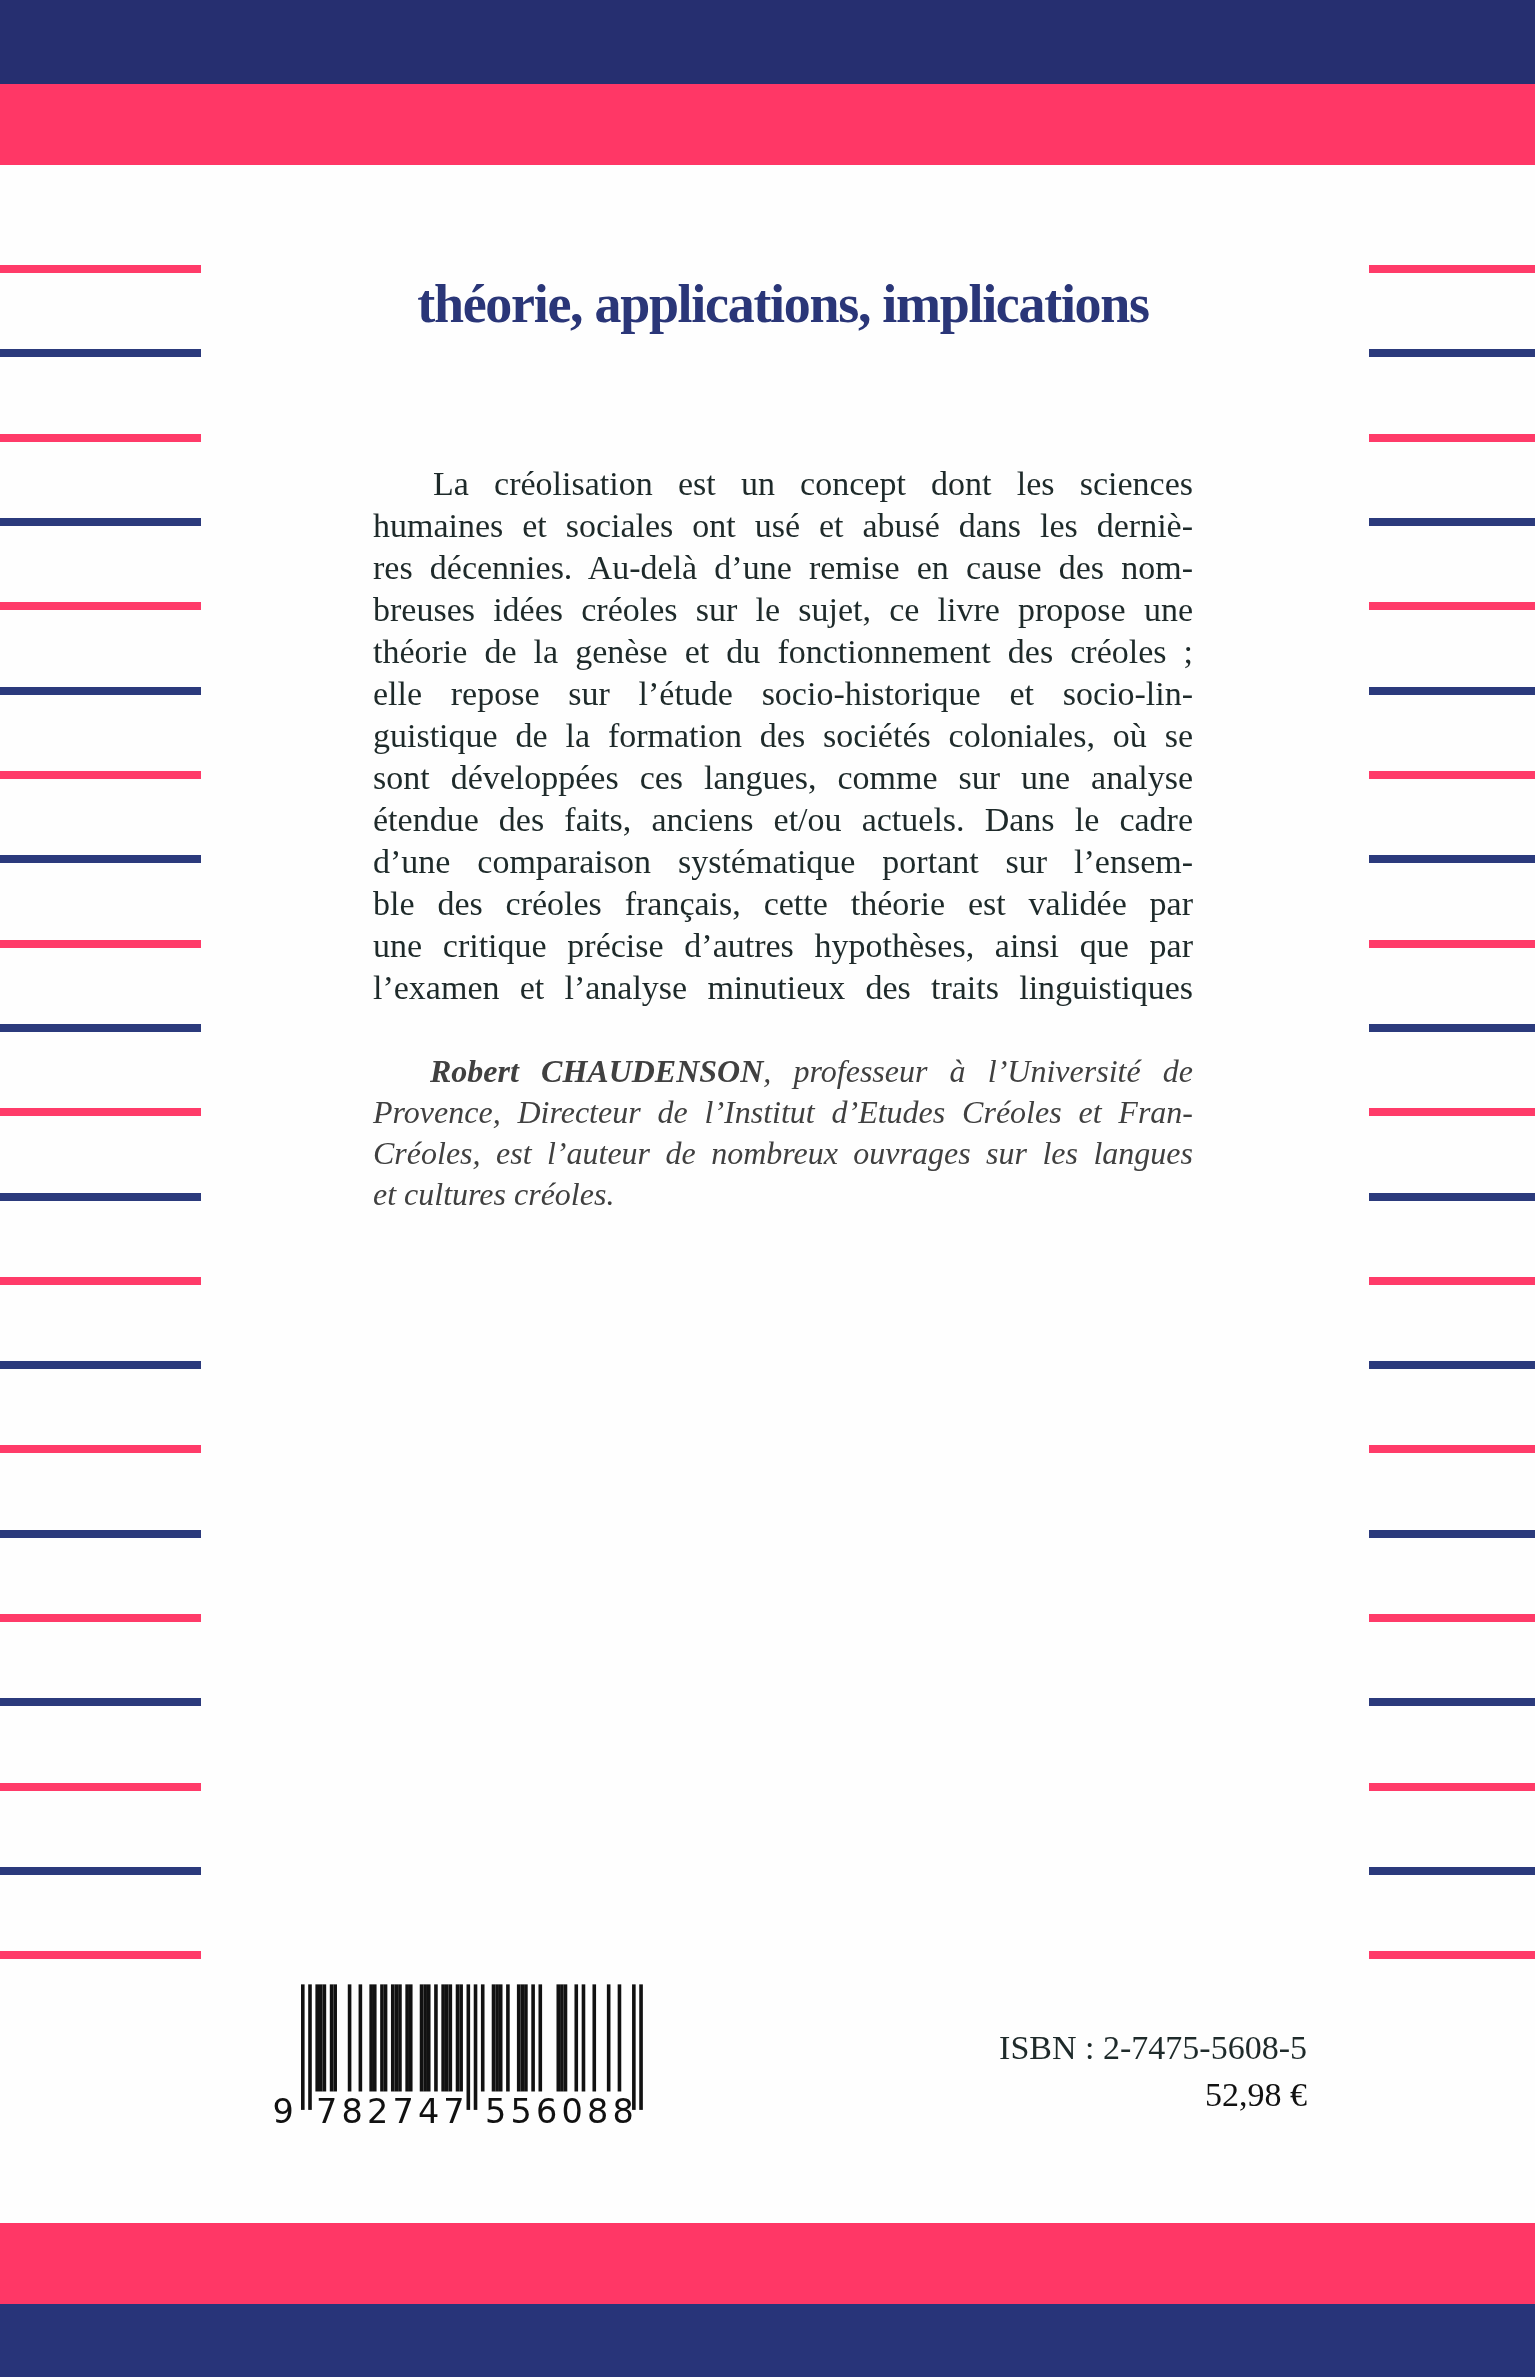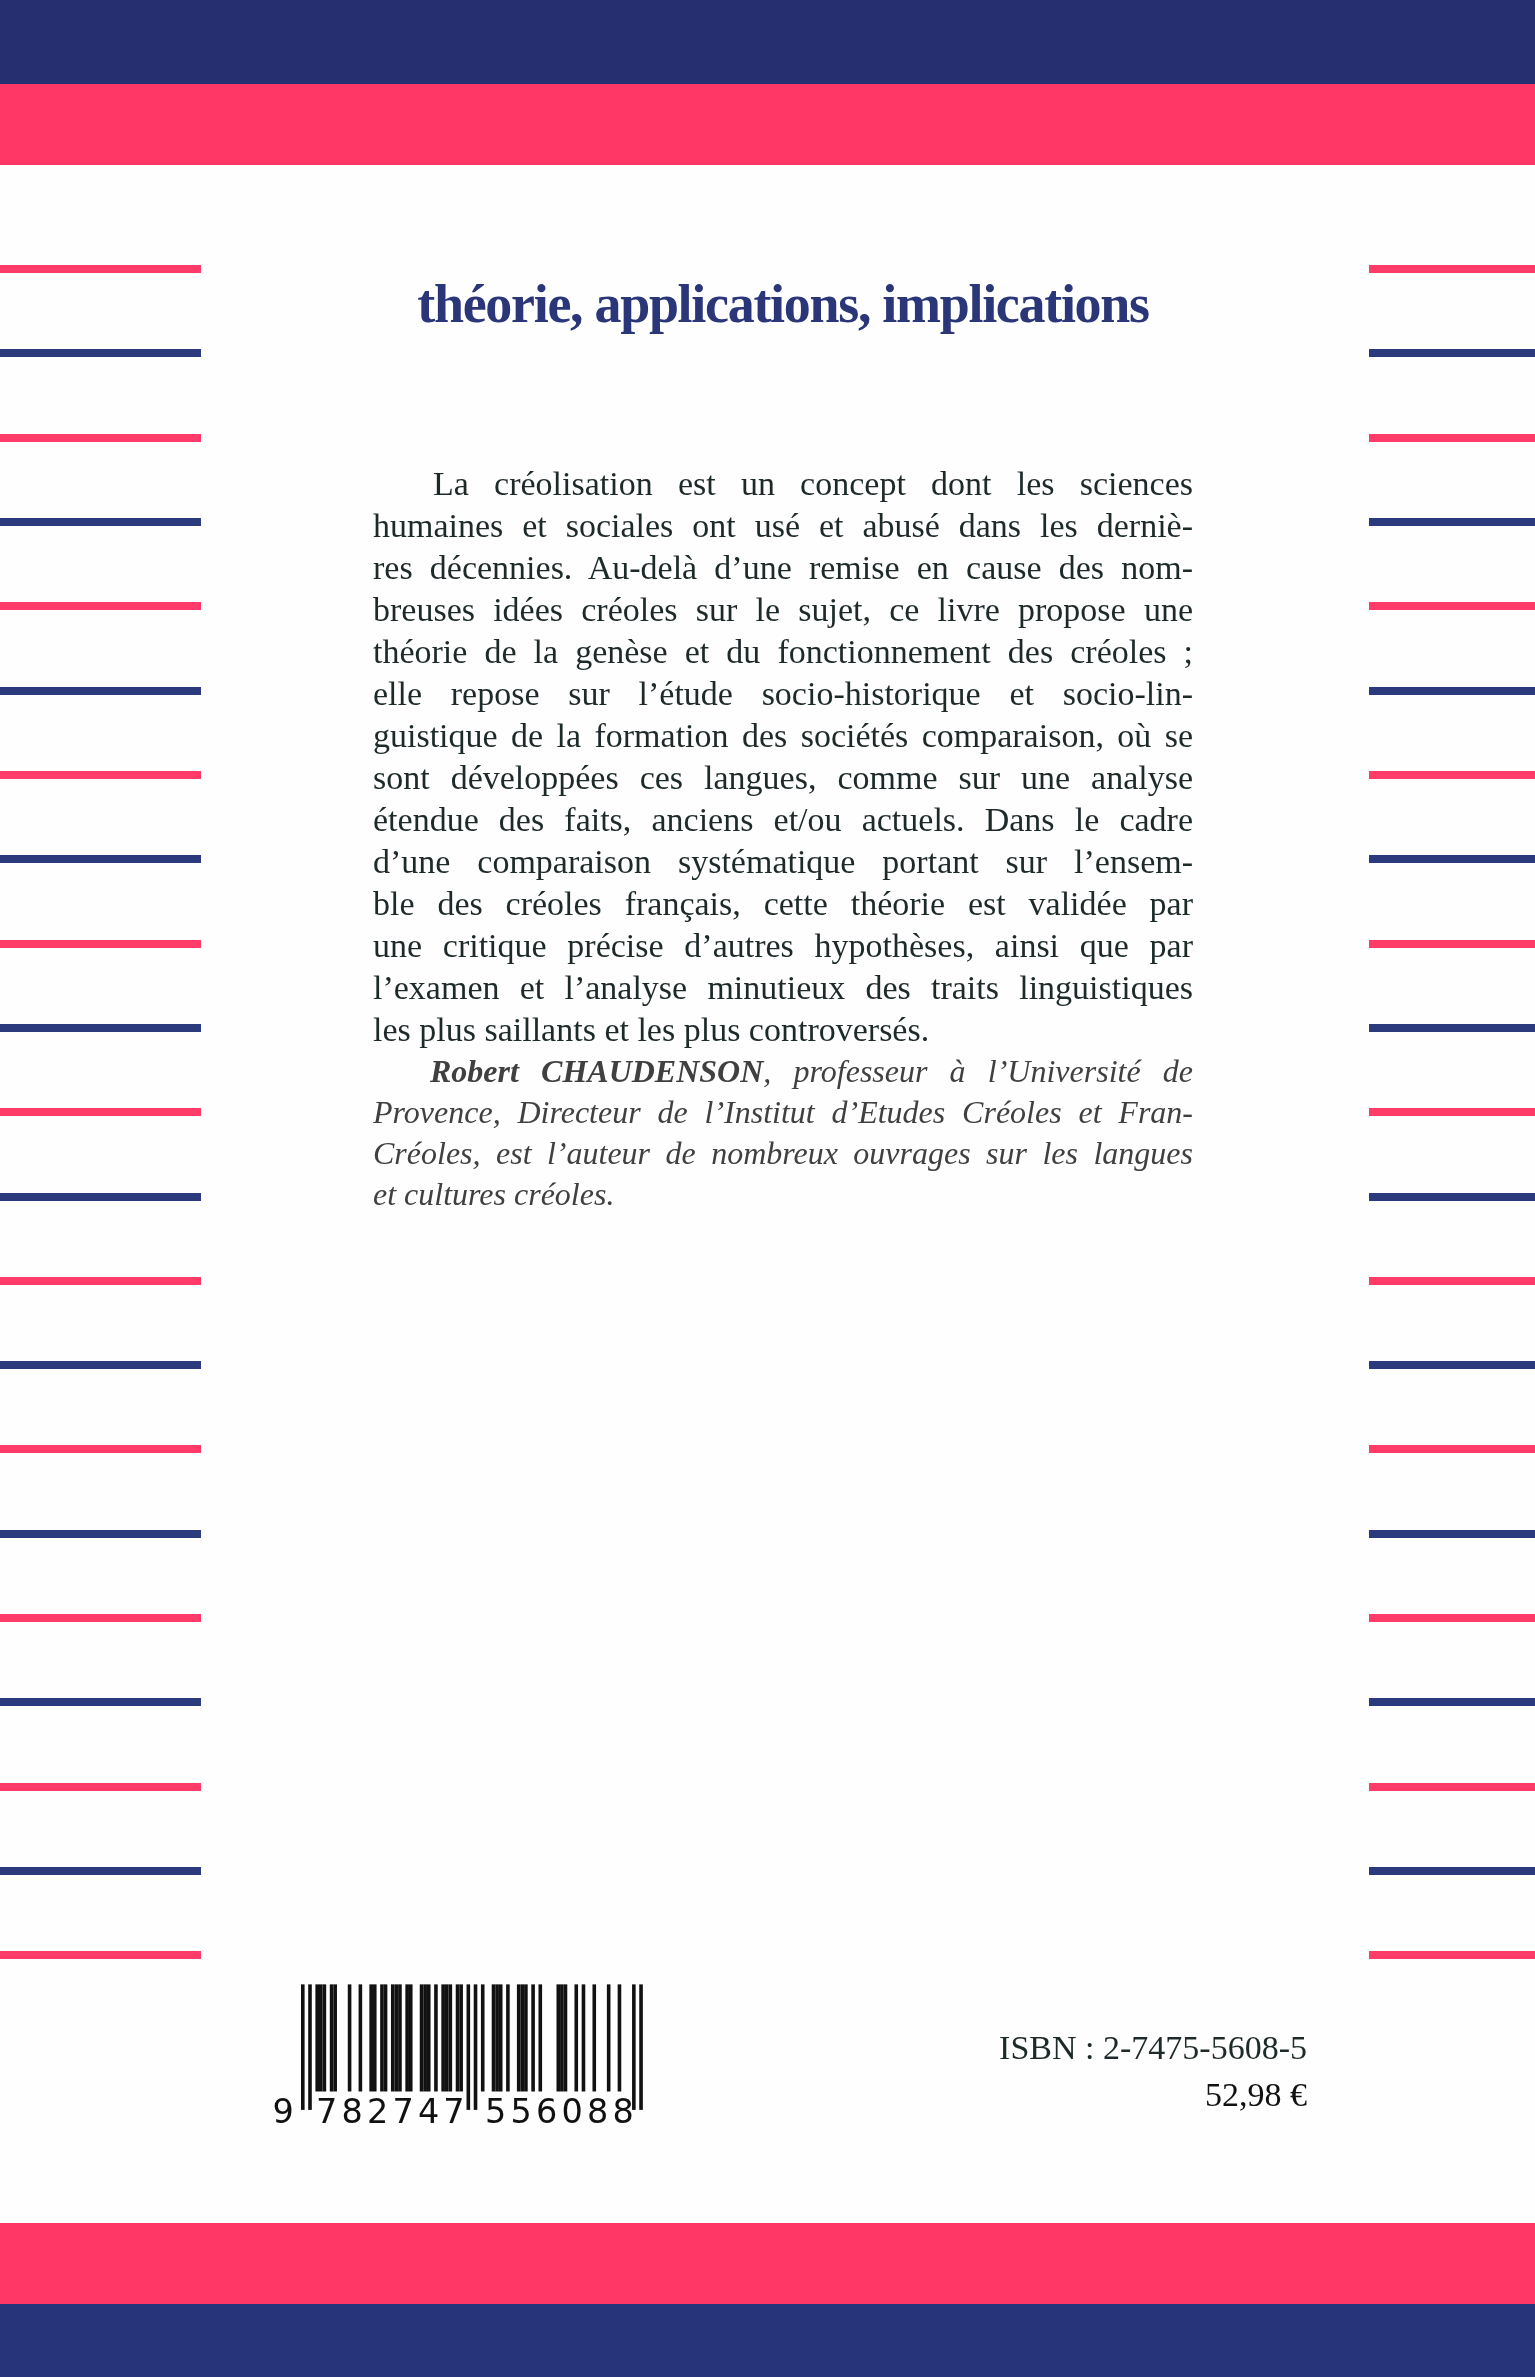--- a/index.html
+++ b/index.html
@@ -113,28 +113,27 @@
   <div>théorie, applications, implications</div>
 </div>
 
 <div class="body-text">
   <span class="line indent">La créolisation est un concept dont les sciences</span>
   <span class="line">humaines et sociales ont usé et abusé dans les derniè-</span>
   <span class="line">res décennies. Au-delà d’une remise en cause des nom-</span>
   <span class="line">breuses idées créoles sur le sujet, ce livre propose une</span>
   <span class="line">théorie de la genèse et du fonctionnement des créoles ;</span>
   <span class="line">elle repose sur l’étude socio-historique et socio-lin-</span>
-  <span class="line">guistique de la formation des sociétés comparaison, où se</span>
+  <span class="line">guistique de la formation des sociétés coloniales, où se</span>
   <span class="line">sont développées ces langues, comme sur une analyse</span>
   <span class="line">étendue des faits, anciens et/ou actuels. Dans le cadre</span>
   <span class="line">d’une comparaison systématique portant sur l’ensem-</span>
   <span class="line">ble des créoles français, cette théorie est validée par</span>
   <span class="line">une critique précise d’autres hypothèses, ainsi que par</span>
   <span class="line">l’examen et l’analyse minutieux des traits linguistiques</span>
-  <span class="line last">les plus saillants et les plus controversés.</span>
 </div>
 
 <div class="author">
   <span class="line indent"><b>Robert CHAUDENSON</b><span>, professeur à l’Université de</span></span>
   <span class="line">Provence, Directeur de l’Institut d’Etudes Créoles et Fran-</span>
   <span class="line">Créoles, est l’auteur de nombreux ouvrages sur les langues</span>
   <span class="line last">et cultures créoles.</span>
 </div>
 
 <div class="barcode">

